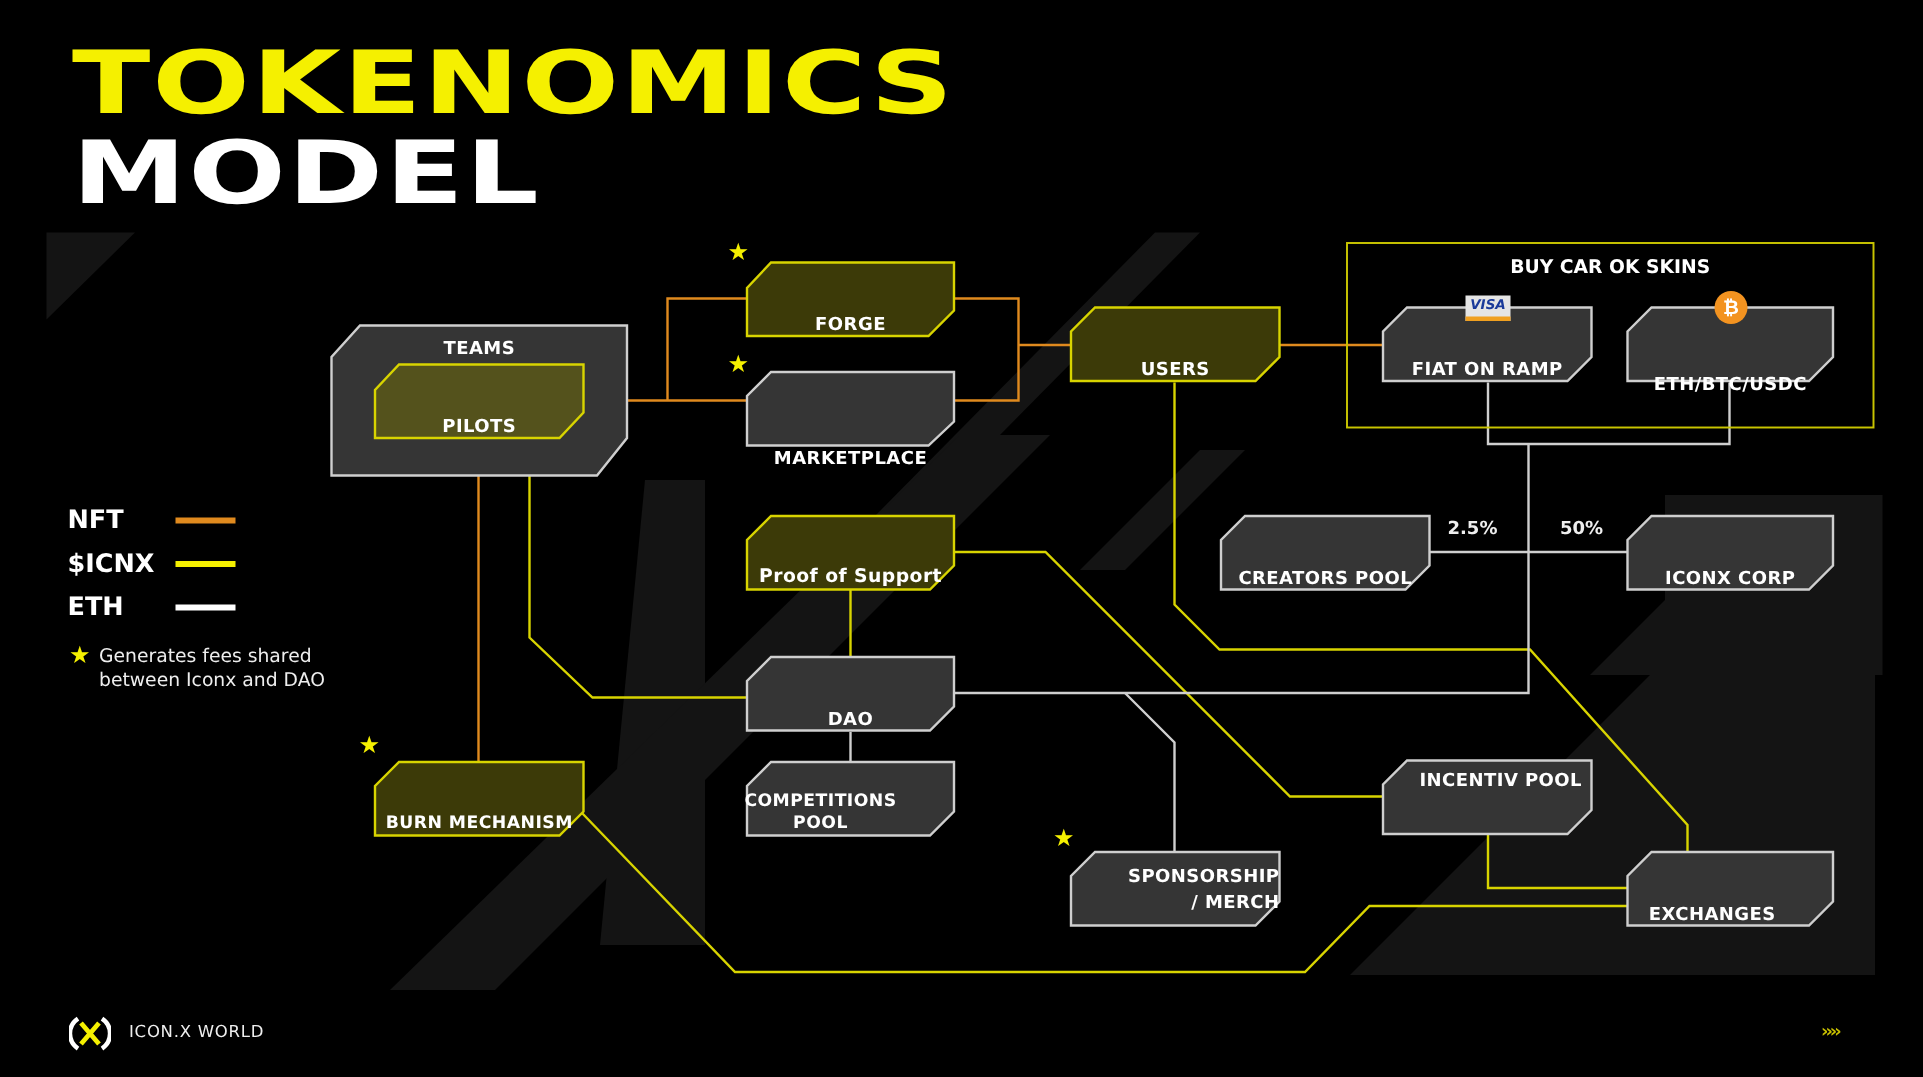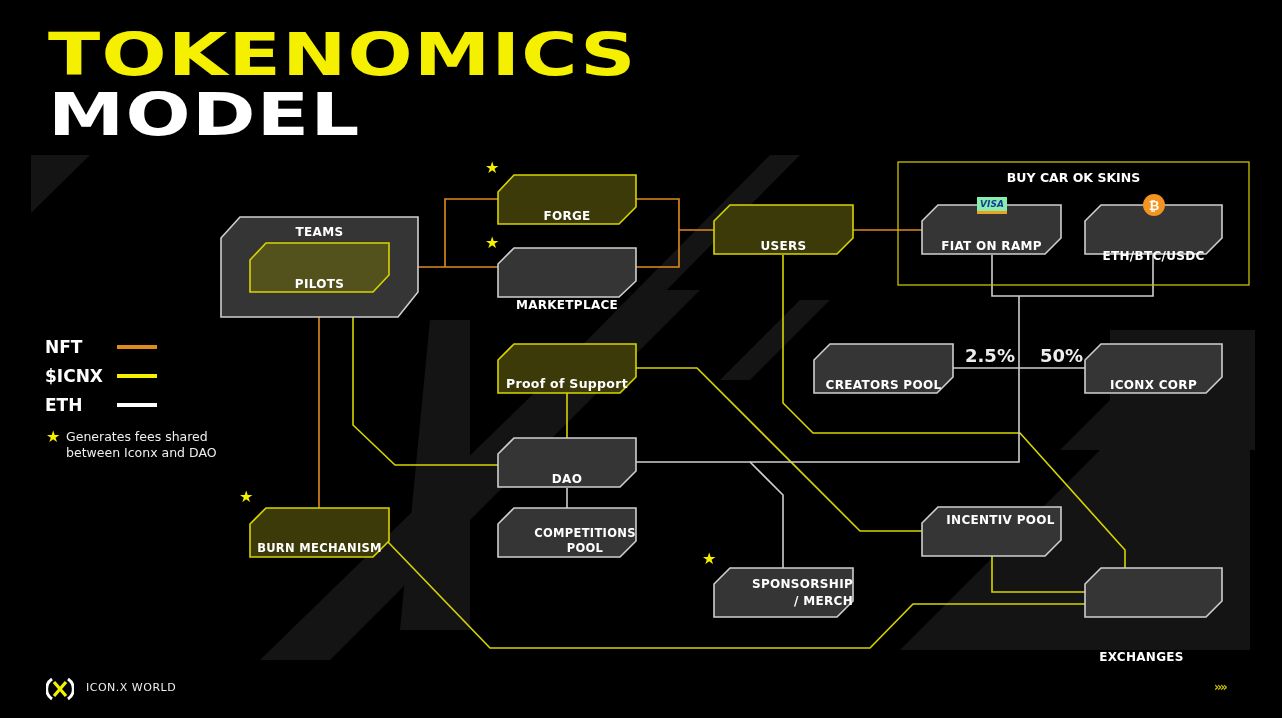--- a/index.html
+++ b/index.html
@@ -14,23 +14,23 @@
           font-weight: bold; font-size: 12px; letter-spacing: 0.3px; text-align: center; line-height: 1.35; }
   .node span { position: relative; z-index: 2; }
   .legend-row { position: absolute; left: 45px; display: flex; align-items: center; font-weight: bold; font-size: 17px; }
   .legend-row .name { width: 72px; }
   .legend-row .swatch { width: 40px; height: 4px; }
   .star { color: #f5f000; position: absolute; font-size: 16px; line-height: 1; }
   .note { position: absolute; left: 66px; top: 429px; font-size: 12.5px; line-height: 16px; color: #eee; }
   .footer-logo { position: absolute; left: 46px; top: 675px; width: 28px; height: 28px; }
   .footer-text { position: absolute; left: 86px; top: 681px; font-size: 11px; letter-spacing: 0.5px; color: #eee; }
   .arrows { position: absolute; left: 1214px; top: 680px; color: #c8c000; font-size: 12px; font-weight: bold; letter-spacing: -2px; }
-  .pct { position: absolute; font-size: 18px; font-weight: bold; color: #eee; }
+  .pct { position: absolute; font-size: 12px; font-weight: bold; color: #eee; }
   .group-label { position: absolute; font-size: 12.5px; font-weight: bold; }
-  .visa { position: absolute; left: 977px; top: 197px; width: 30px; height: 17px; background: #86efac;
+  .visa { position: absolute; left: 977px; top: 197px; width: 30px; height: 17px; background: #e5e5e5;
           border-bottom: 3px solid #f0a020; font-size: 9px; font-weight: 900; color: #1a3a9a;
           display: flex; align-items: center; justify-content: center; font-style: italic; box-sizing: border-box; }
   .btc { position: absolute; left: 1143px; top: 194px; width: 22px; height: 22px; border-radius: 50%;
          background: #f39320; color: #fff; font-size: 13px; font-weight: bold; display: flex; align-items: center; justify-content: center; }
 </style>
 </head>
 <body>
 
 <svg class="layer" width="1282" height="718">
 
@@ -146,34 +146,34 @@
 
 <div class="pct" style="left:965px;top:345px;">2.5%</div>
 <div class="pct" style="left:1040px;top:345px;">50%</div>
 
 <div class="node" style="left:498px;top:344px;width:138px;height:49px;font-size:12.5px;">
     <span>Proof of Support</span>
   </div>
 <div class="node" style="left:498px;top:438px;width:138px;height:49px;">
     <span>DAO</span>
   </div>
-<div class="node" style="left:516px;top:508px;width:138px;height:49px;font-size:11.5px;">
+<div class="node" style="left:478px;top:508px;width:138px;height:49px;font-size:11.5px;">
     <span>COMPETITIONS POOL</span>
   </div>
 <div class="node" style="left:250px;top:508px;width:139px;height:49px;font-size:11.5px;">
     <span>BURN MECHANISM</span>
   </div>
 <div class="node" style="left:714px;top:568px;width:139px;height:49px;flex-direction:column;">
   <span>SPONSORSHIP</span>
   <span>/ MERCH</span>
 </div>
 <div class="node" style="left:922px;top:479px;width:157px;height:49px;">
     <span>INCENTIV POOL</span>
   </div>
-<div class="node" style="left:1085px;top:568px;width:113px;height:49px;margin-top:48px;">
+<div class="node" style="left:1085px;top:568px;width:113px;height:49px;">
     <span>EXCHANGES</span>
   </div>
 
 <div class="star" style="left:485px;top:160px;">★</div>
 <div class="star" style="left:485px;top:235px;">★</div>
 <div class="star" style="left:239px;top:489px;">★</div>
 <div class="star" style="left:702px;top:551px;">★</div>
 
 <div>
   <div class="legend-row" style="top:337px;">

